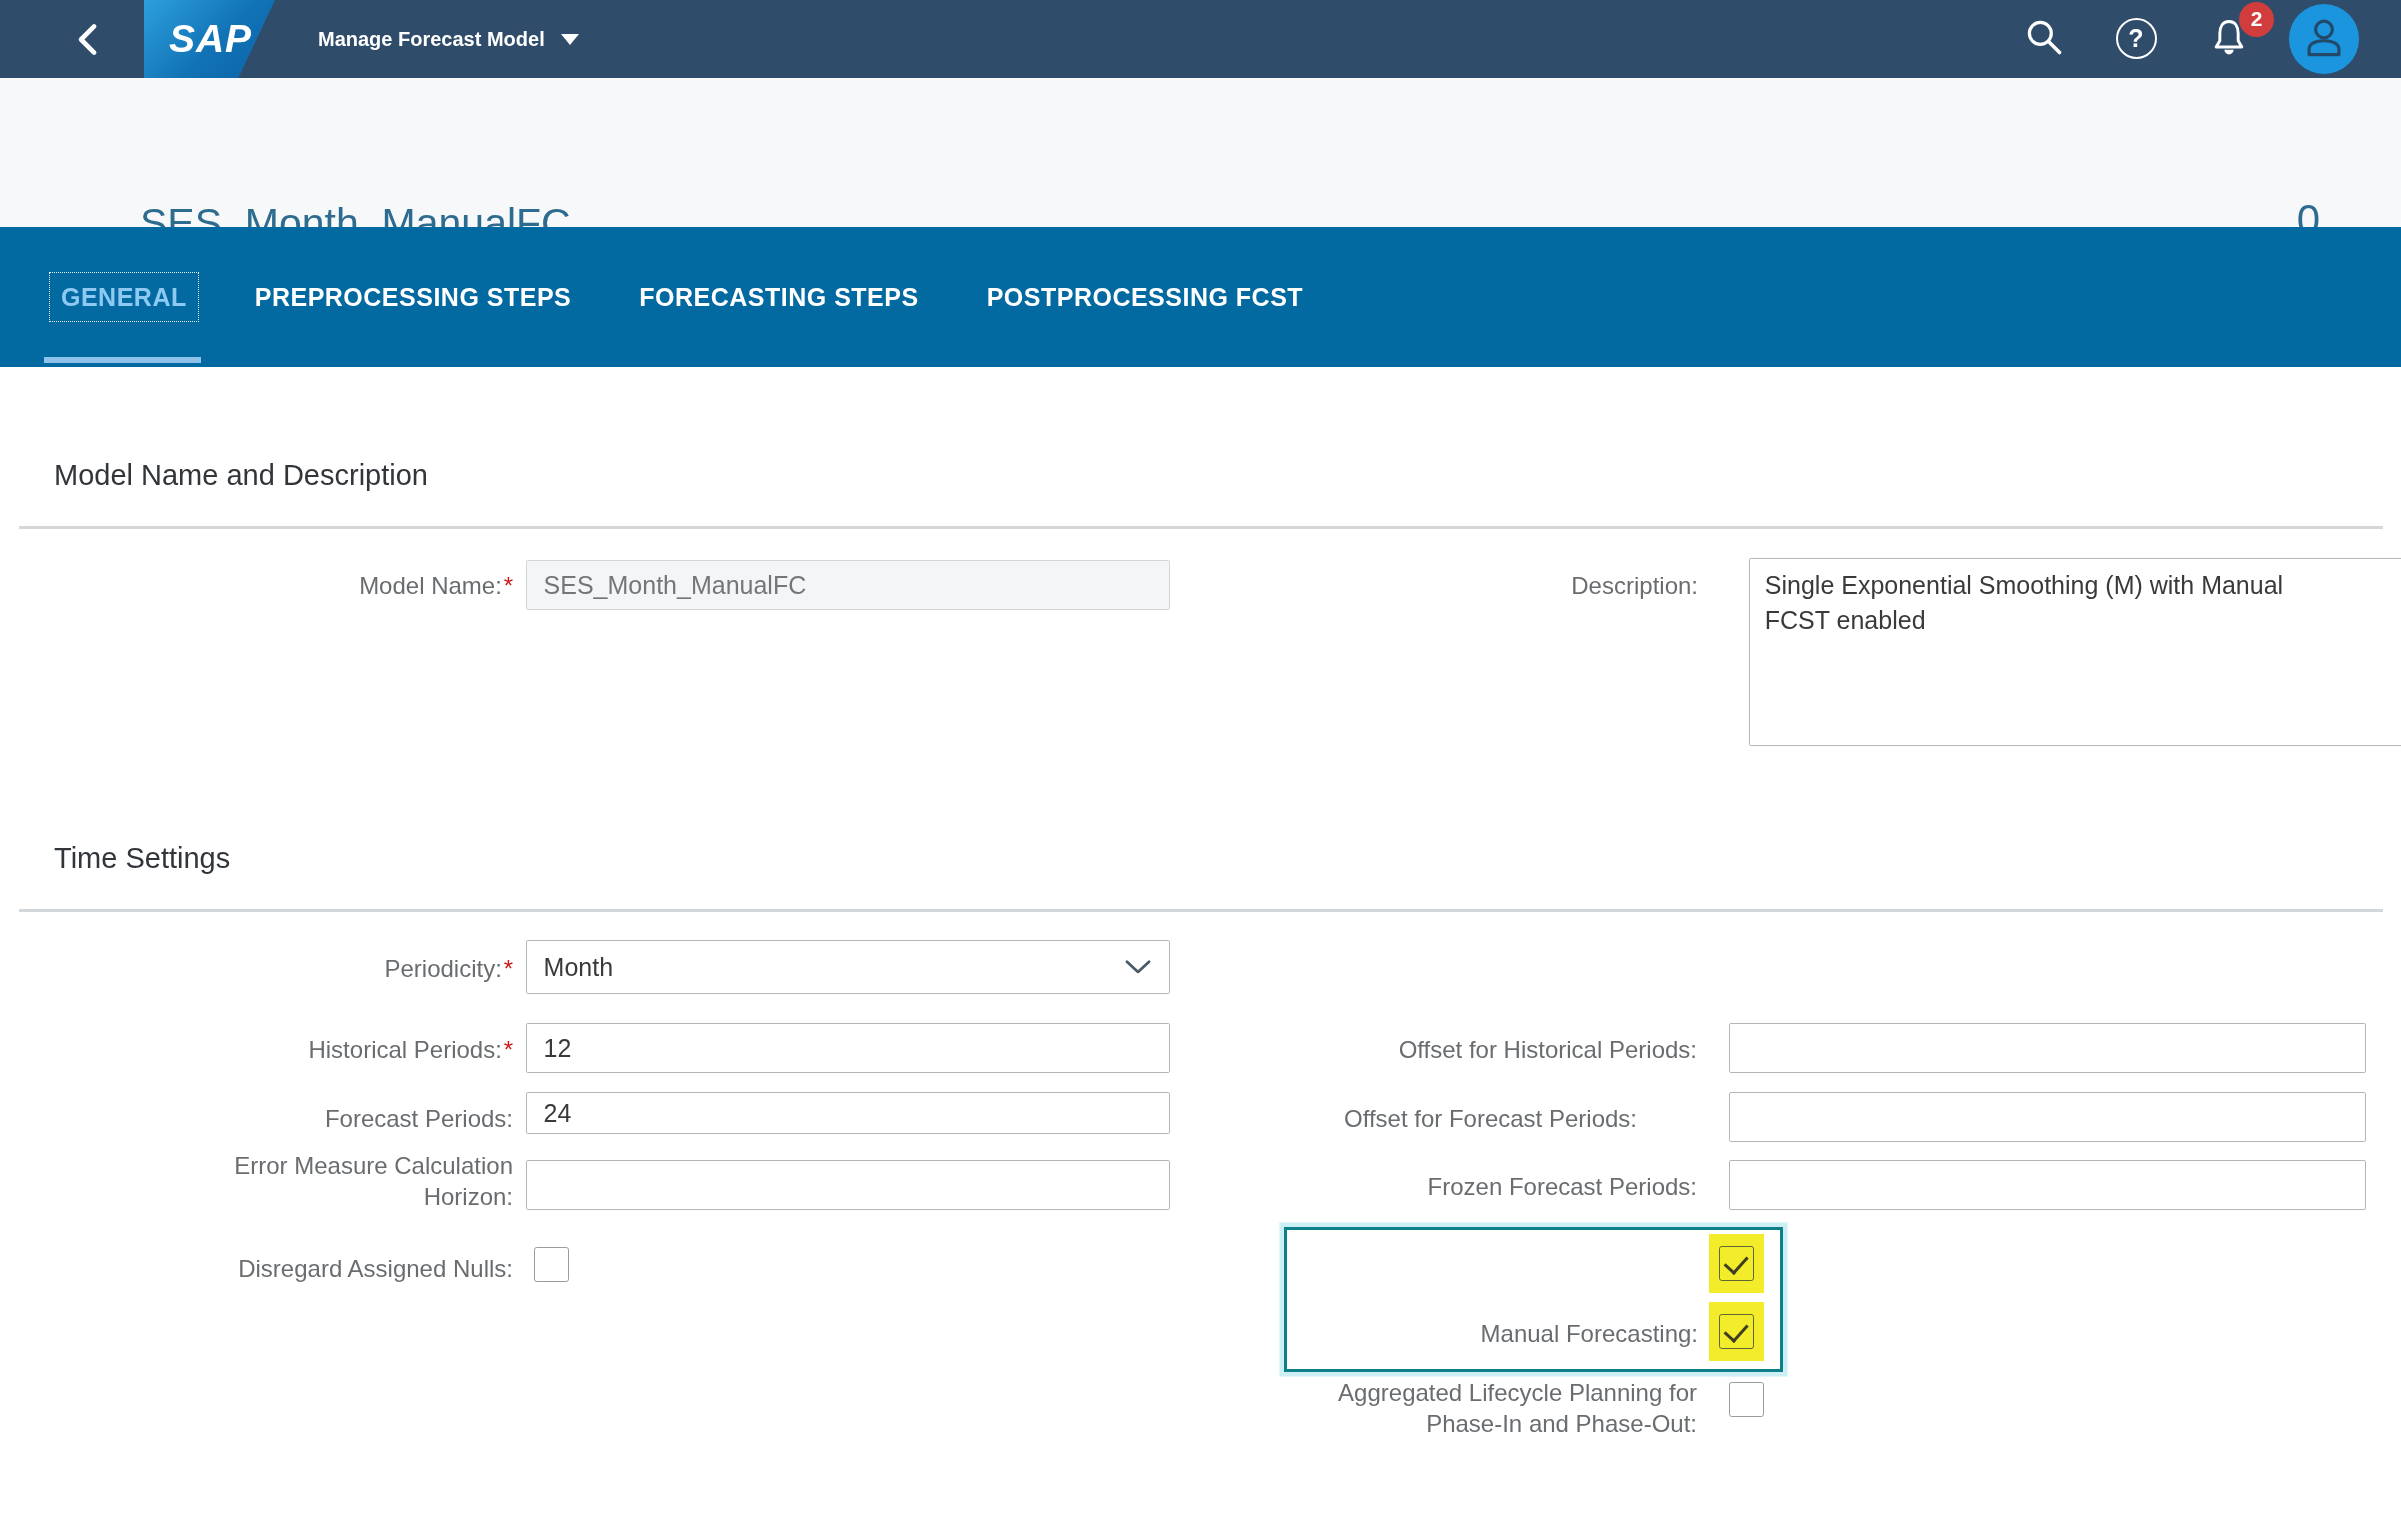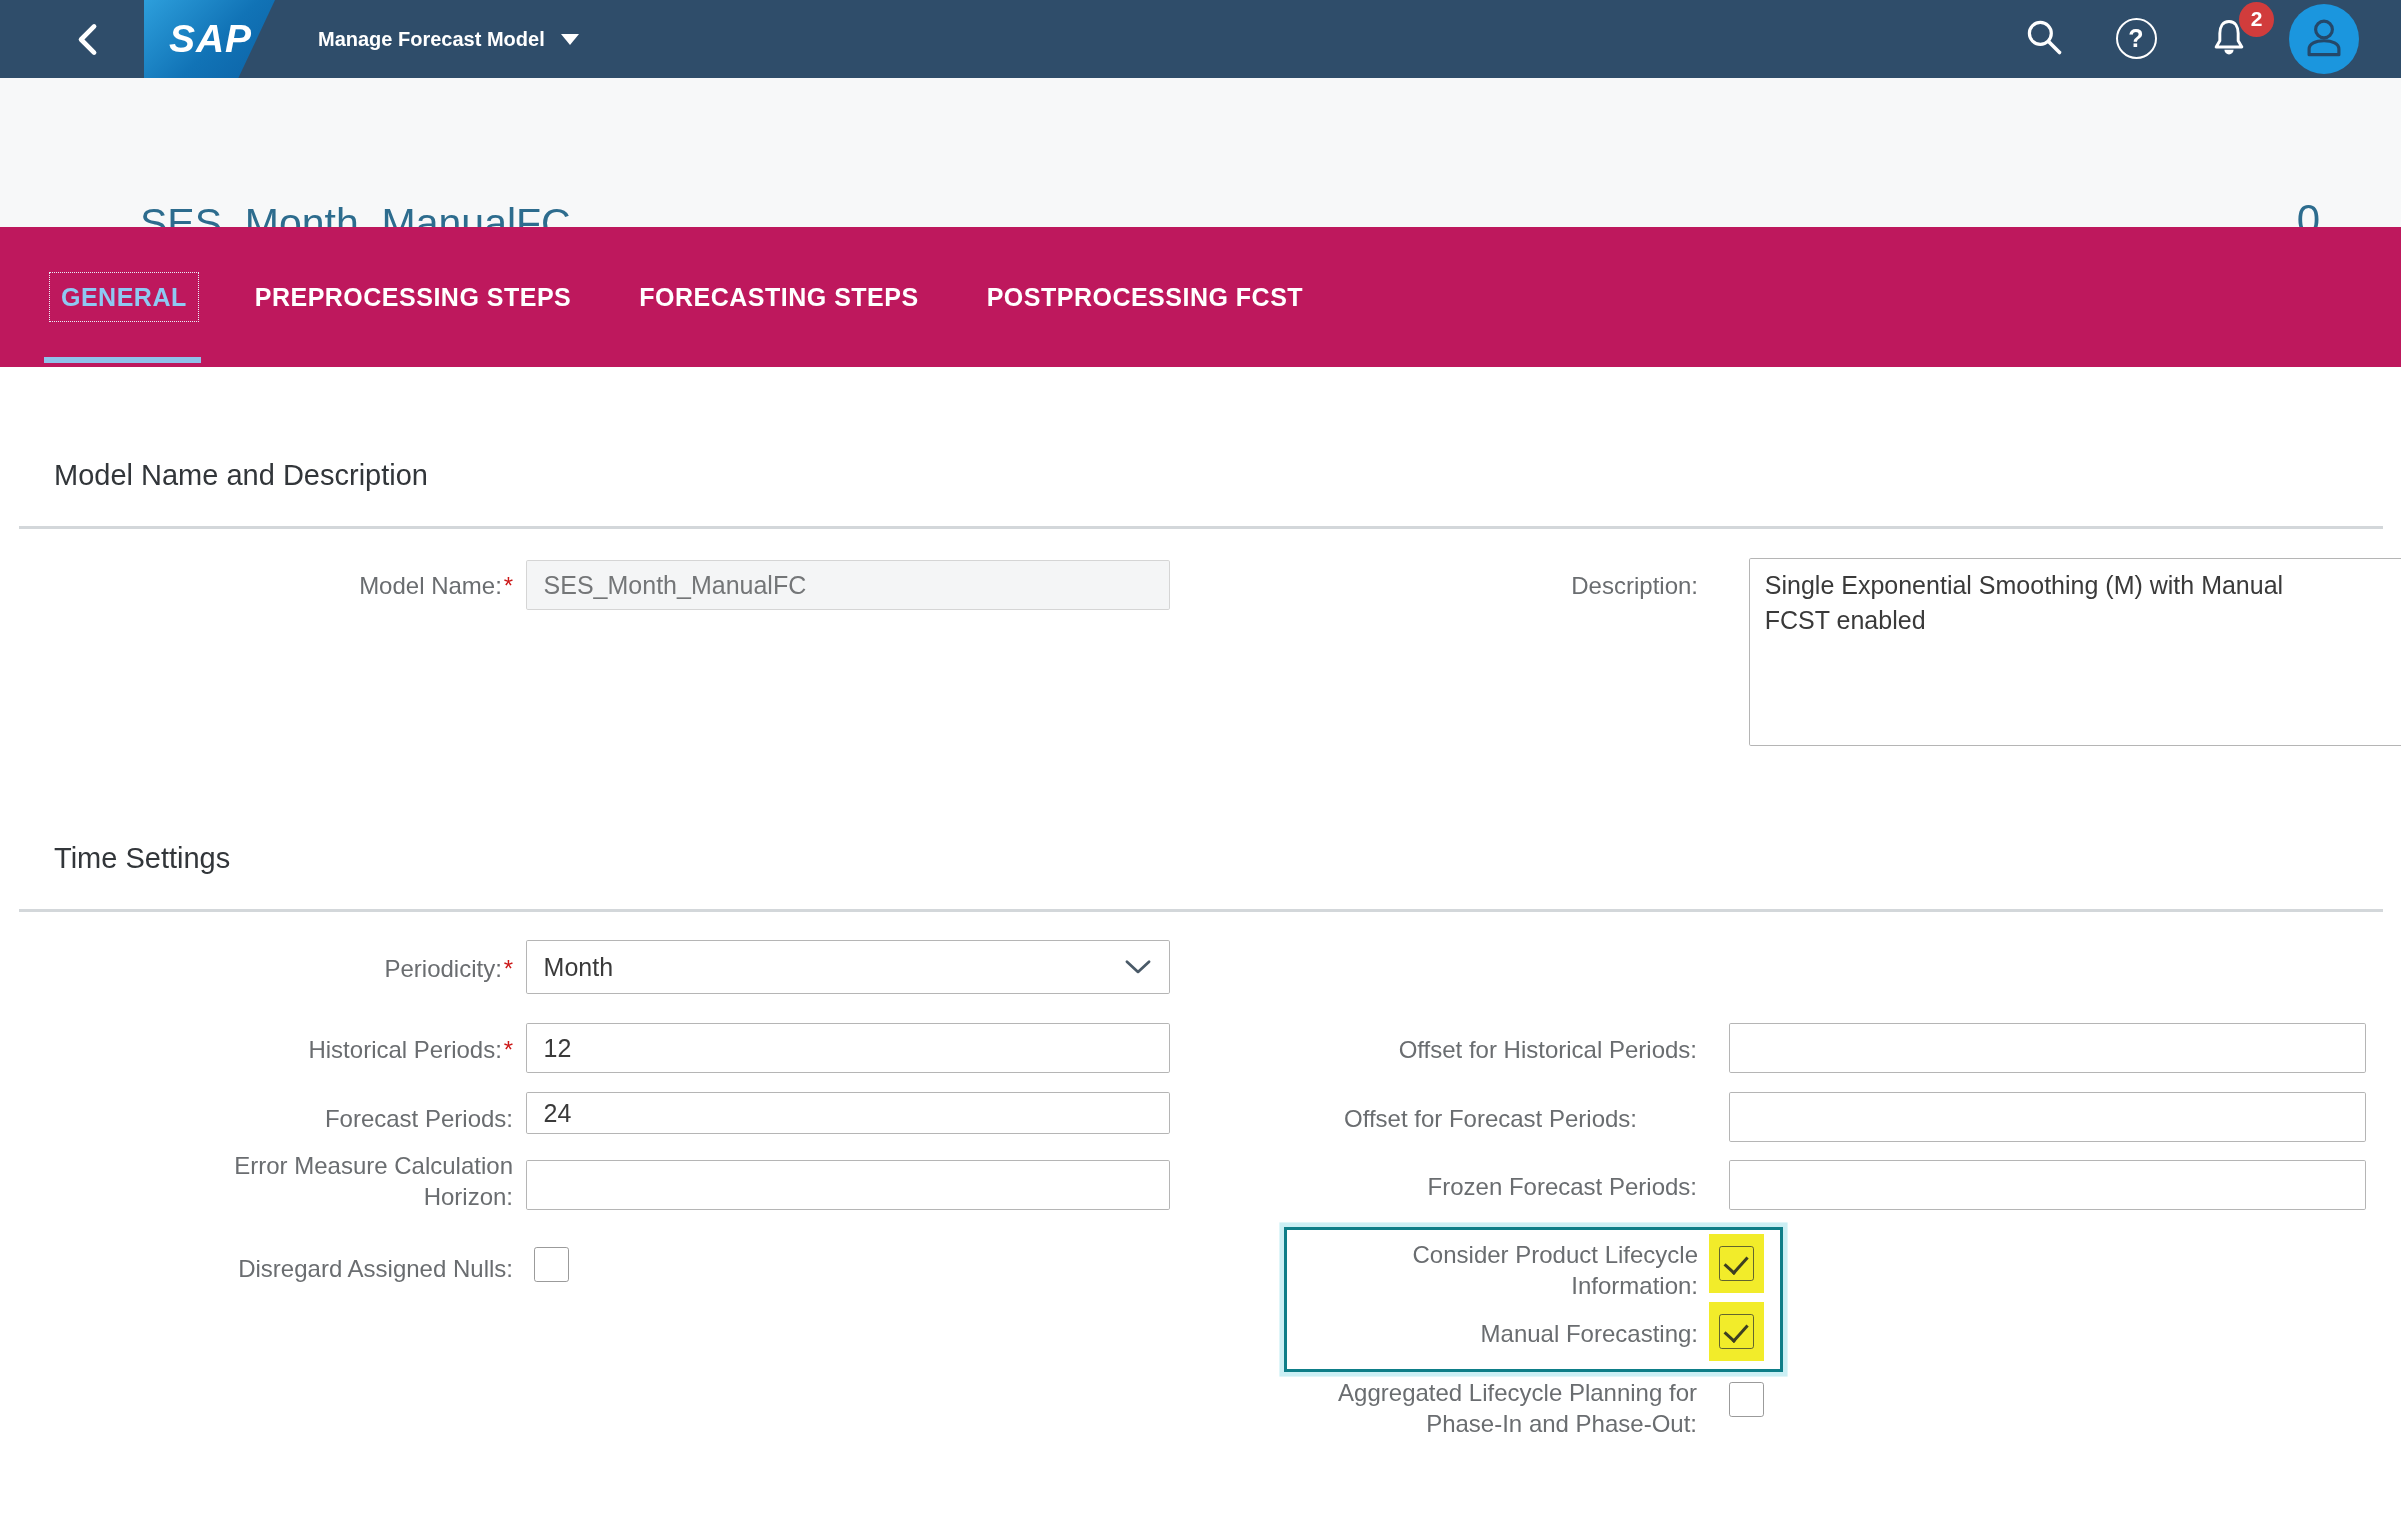--- a/index.html
+++ b/index.html
@@ -29,21 +29,21 @@
             background:#1b96de;display:flex;align-items:center;justify-content:center;cursor:pointer;}
 
   
   .objheader{position:absolute;left:0;top:78px;width:2401px;height:150px;background:#f7f8f9;}
   .page-title{position:absolute;left:140px;top:122px;font-size:41px;color:#2d6c8e;}
   .page-subtitle{position:absolute;left:140px;top:185px;font-size:24px;color:#666a6d;}
   .count-value{position:absolute;right:81px;top:118px;font-size:42px;color:#2d6c8e;text-align:right;}
   .count-label{position:absolute;right:81px;top:187px;font-size:24px;color:#666a6d;text-align:right;}
 
   
-  .tabbar{position:absolute;left:0;top:227px;width:2401px;height:140px;background:#be185d;}
+  .tabbar{position:absolute;left:0;top:227px;width:2401px;height:140px;background:#0369a1;}
   .tabs{position:absolute;left:50px;top:0;height:100%;display:flex;align-items:center;gap:46px;}
   .tab{padding:9.2px 11px;color:#ffffff;font-size:25px;font-weight:bold;letter-spacing:0.5px;
        white-space:nowrap;cursor:pointer;}
   .tab.active{color:#8ec9f2;outline:1.8px dotted #e9f2fa;}
   .tab-underline{position:absolute;left:44px;bottom:3.7px;width:157px;height:6.5px;background:#8fc2ea;}
 
   
   .sec-title{position:absolute;font-size:29px;color:#32363a;}
   .divider{position:absolute;left:18.5px;width:2364px;height:2.8px;background:#d3d7da;}
   .flabel{position:absolute;font-size:24px;color:#6a6d70;text-align:right;line-height:30.5px;}
@@ -174,21 +174,20 @@
   <input class="tinput" style="left: 526px; top: 1160px; width: 644px; height: 50px;" value="">
 
   <div class="flabel" style="left:1328px;top:1172px;width:369px;">Frozen Forecast Periods:</div>
   <input class="tinput" style="left: 1729px; top: 1160px; width: 637px; height: 50px;" value="">
 
   <div class="flabel" style="left:139px;top:1254px;width:374px;">Disregard Assigned Nulls:</div>
   <div class="checkbox" style="left:534px;top:1247px;"></div>
 
   <div class="annotation-box"></div>
 
-  <div class="flabel" style="left:1365px;top:1240px;width:333px;">Consider Product Lifecycle Information:</div>
   <div class="hl-wrap" style="left:1709px;top:1234px;">
     <div class="checkbox checked"></div>
   </div>
 
   <div class="flabel" style="left:1365px;top:1319px;width:333px;">Manual Forecasting:</div>
   <div class="hl-wrap" style="left:1709px;top:1302px;">
     <div class="checkbox checked"></div>
   </div>
 
   <div class="flabel" style="left:1328px;top:1378px;width:369px;">Aggregated Lifecycle Planning for Phase-In and Phase-Out:</div>

